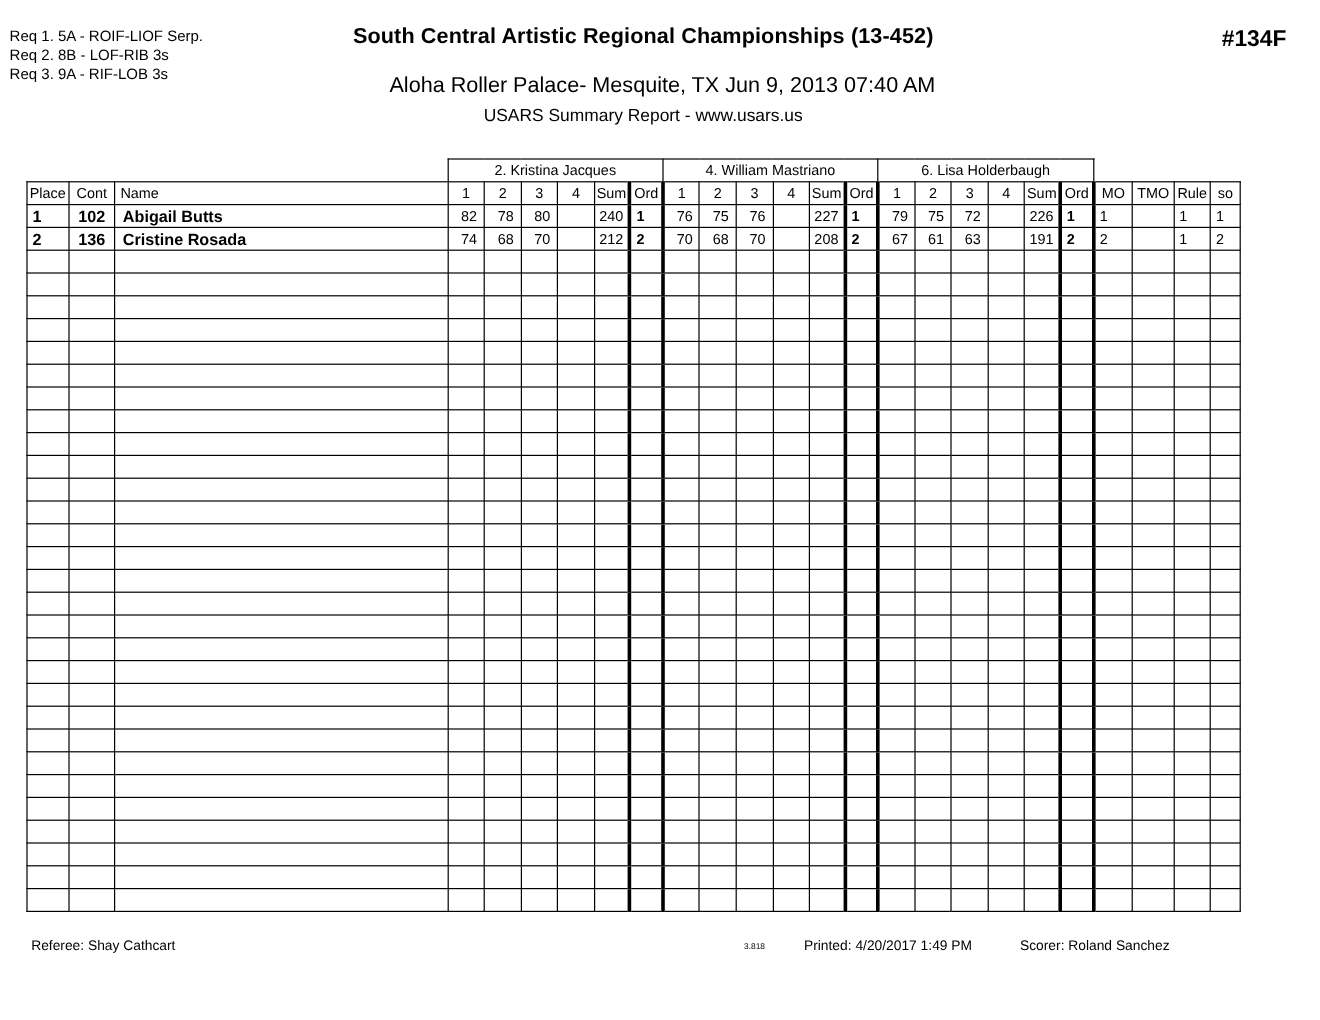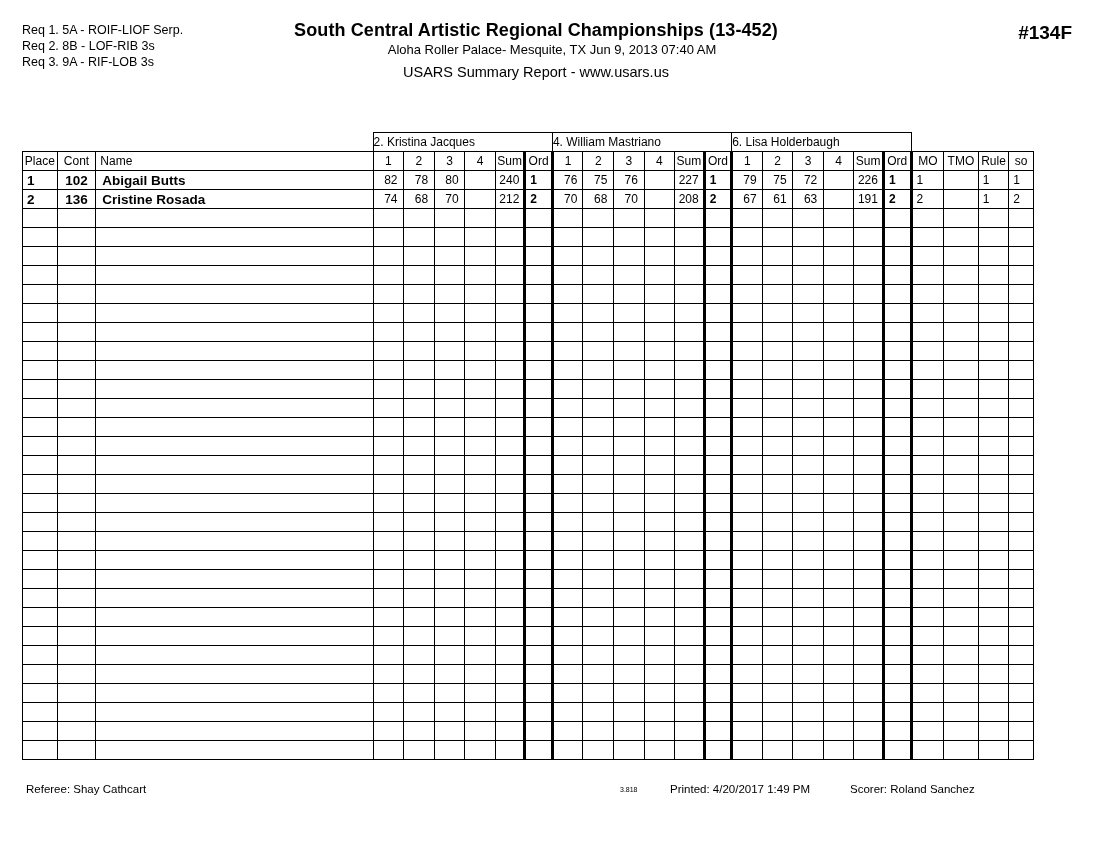--- a/index.html
+++ b/index.html
@@ -12,43 +12,43 @@
     height: 850px;
     font-family: "Liberation Sans", sans-serif;
     color: #000000;
     position: relative;
     overflow: hidden;
   }
 
   
   .reqs {
     position: absolute;
-    left: 22px;
+    left: 8px;
     top: 22px;
     font-size: 12.5px;
     line-height: 16px;
   }
   .reqs div { white-space: nowrap; }
 
   
   .header {
     position: absolute;
     left: 0;
     top: 20px;
     width: 1072px;
     text-align: center;
   }
   .title-main {
     font-size: 18px;
     font-weight: bold;
     letter-spacing: 0.1px;
   }
   .title-venue {
-    font-size: 13px;
-    margin-top: 1px;
+    font-size: 18px;
+    margin-top: 20px;
     padding-left: 32px;
   }
   .title-event {
     font-size: 18px;
     font-weight: bold;
     margin-top: 5px;
   }
   .title-report {
     font-size: 14.5px;
     margin-top: 7px;
@@ -81,21 +81,21 @@
     font-size: 12px;
     height: 19px;
     box-sizing: border-box;
     overflow: hidden;
     white-space: nowrap;
   }
   
   .judge-row td {
     height: 17px;
     font-size: 11.5px;
-    text-align: left;
+    text-align: center;
     padding-left: 6px;
   }
   .noborder {
     border: none !important;
   }
   .judge-cell {
     border: 1px solid #000 !important;
   }
 
   

